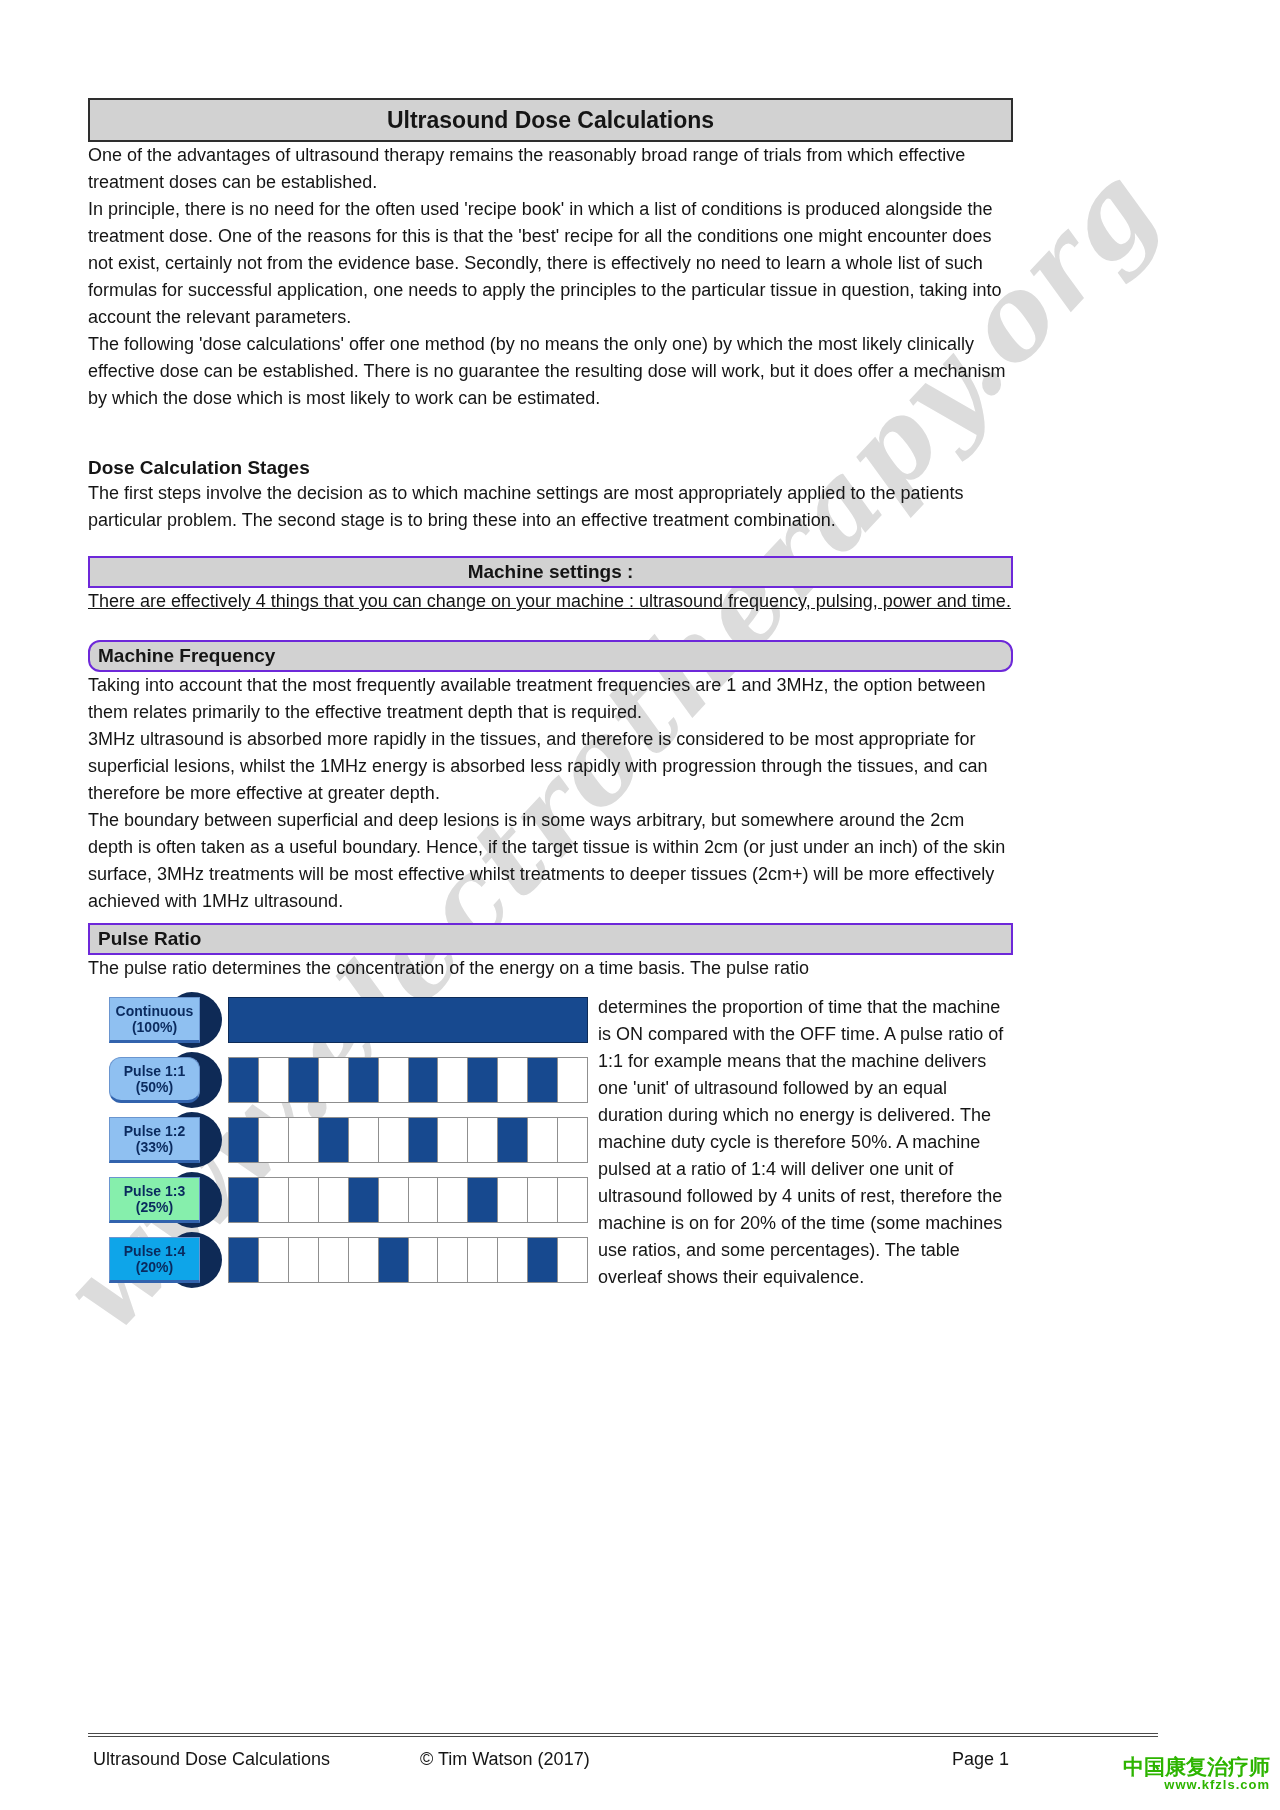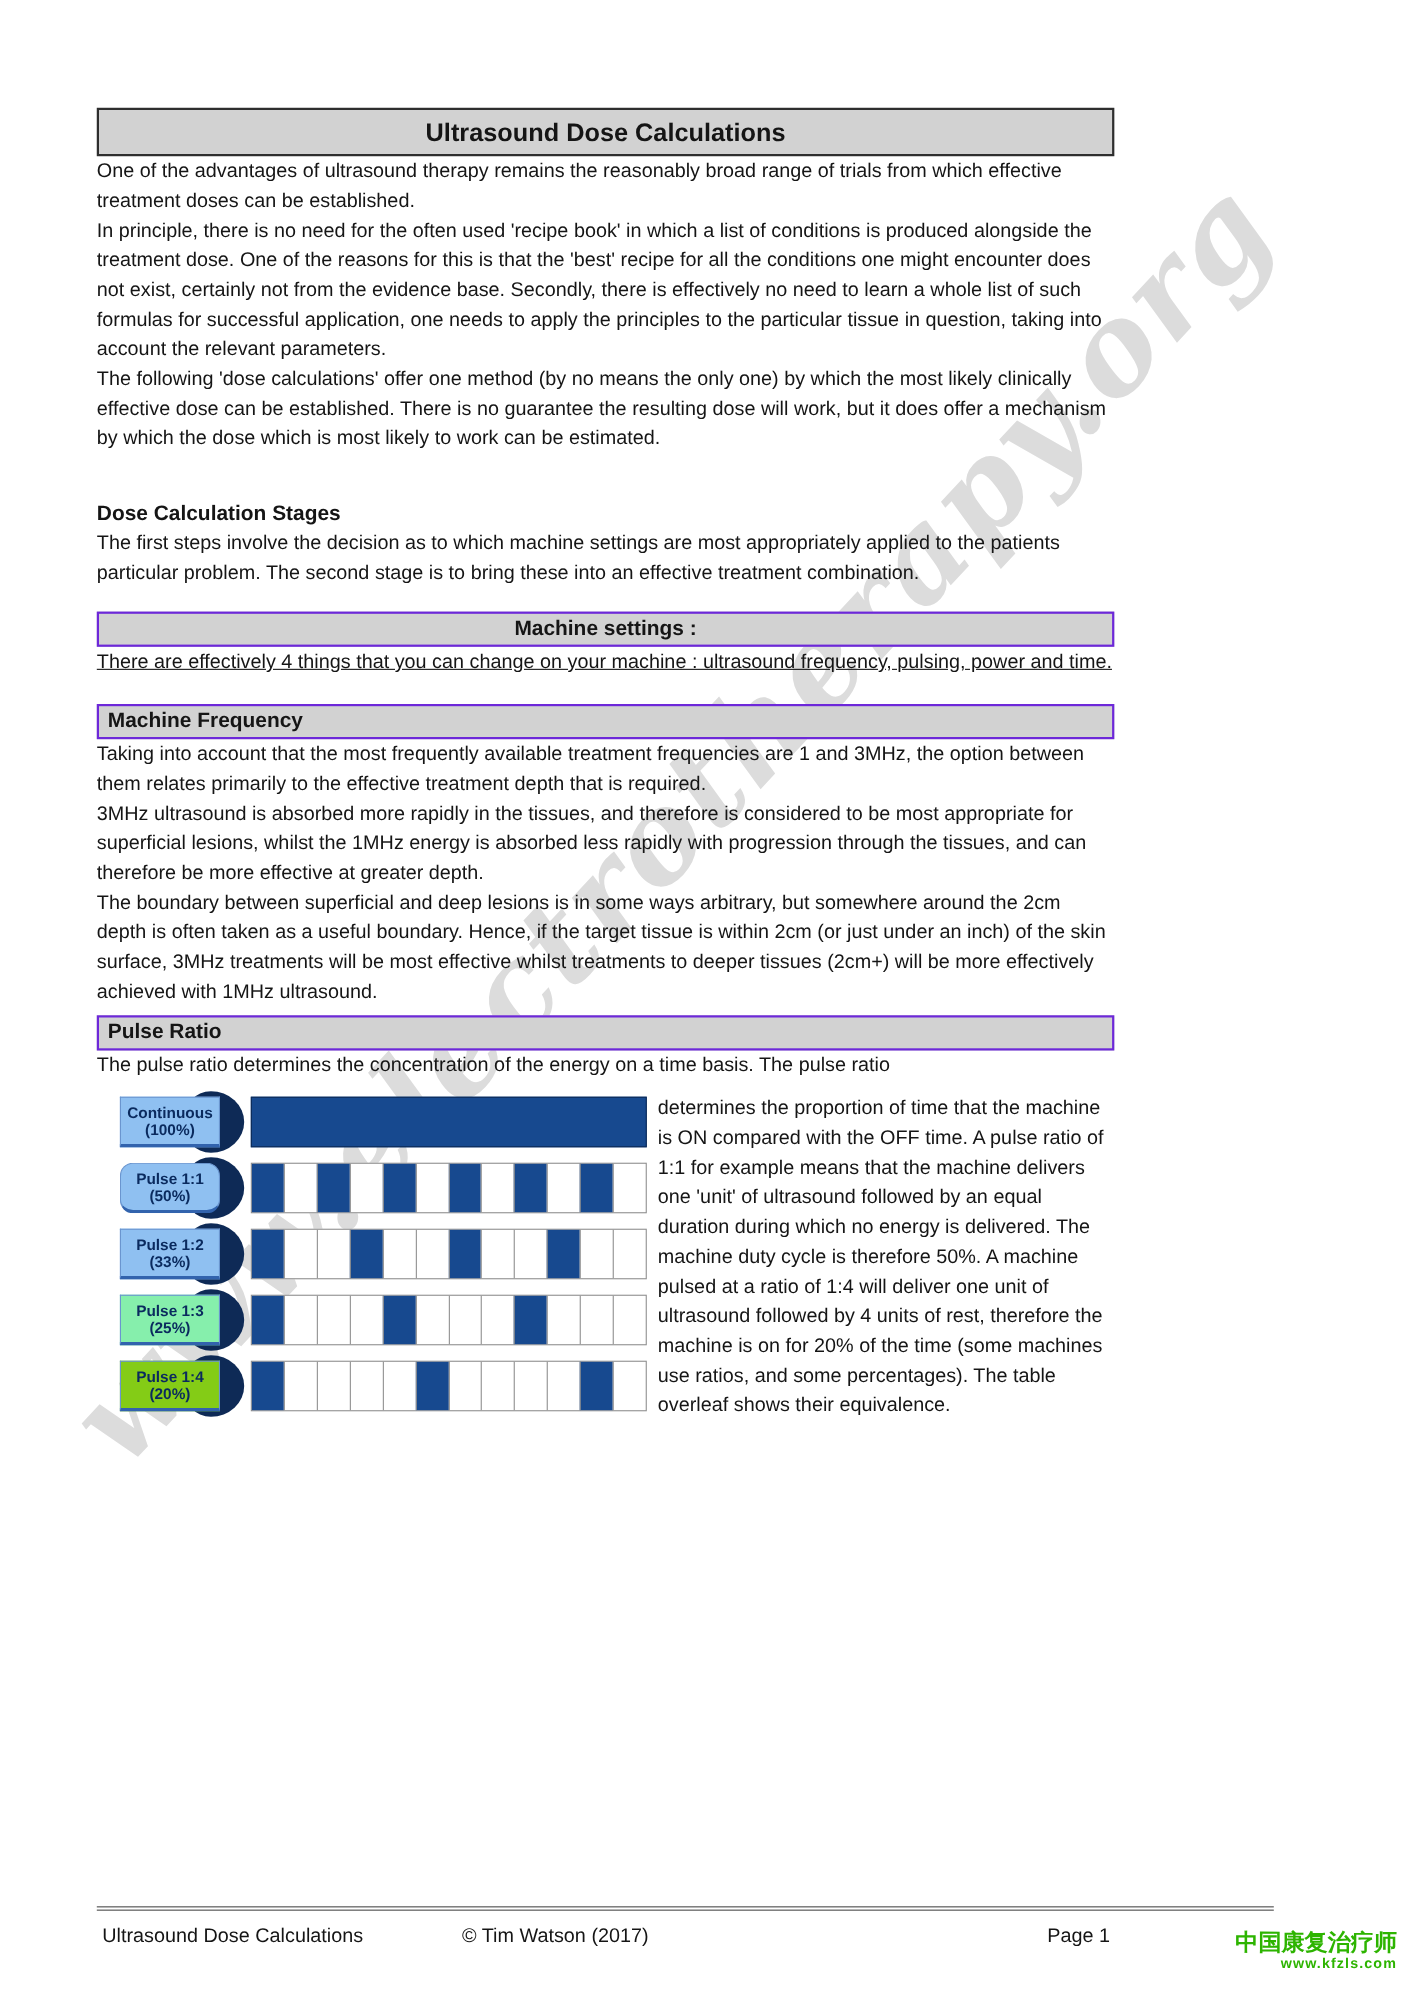--- a/index.html
+++ b/index.html
@@ -24,21 +24,21 @@
   .p2{margin-top:26px;}
   .p3{margin-top:28px;}
   .h-stages{margin:44px 0 0 0;font-size:19px;line-height:24px;font-weight:bold;}
   .p4{margin-top:36px;}
   .gray-box{
     border:2px solid #6d28d9;background:#d2d2d2;font-weight:bold;
     font-size:19px;height:28px;line-height:28px;
   }
   .box-center{margin-top:22px;text-align:center;}
   .p5{margin-top:32px;text-decoration:underline;}
-  .box-left1{margin-top:25px;padding-left:8px;}
+  .box-left1{margin-top:25px;padding-left:8px;border-radius:12px;}
   .p6{margin-top:30px;}
   .p7{margin-top:25px;}
   .p8{margin-top:30px;}
   .box-left2{margin-top:8px;padding-left:8px;}
   .p-intro{margin-top:29px;}
   .wrap-section{margin-top:12px;}
   .diagram{float:left;width:500px;margin-right:10px;}
   .prow{display:flex;align-items:center;height:52px;margin-bottom:8px;position:relative;justify-content:space-between;}
   .plabel{
     width:91px;height:46px;margin-left:21px;z-index:2;flex:none;
@@ -174,21 +174,21 @@
               <div class="pcell"></div>
               <div class="pcell"></div>
               <div class="pcell"></div>
               <div class="pcell on" style="background: rgb(23, 73, 143);"></div>
               <div class="pcell"></div>
               <div class="pcell"></div>
               <div class="pcell"></div>
             </div>
           </div>
           <div class="prow">
-            <div class="plabel" style="background: #84cc16; color: rgb(10, 42, 94);">
+            <div class="plabel" style="background: #0ea5e9; color: rgb(10, 42, 94);">
               <span>Pulse 1:4</span>
               <span>(20%)</span>
             </div>
             <div class="pcyl" style="background: rgb(14, 42, 86);"></div>
             <div class="pbar">
               <div class="pcell on" style="background: rgb(23, 73, 143);"></div>
               <div class="pcell"></div>
               <div class="pcell"></div>
               <div class="pcell"></div>
               <div class="pcell"></div>

